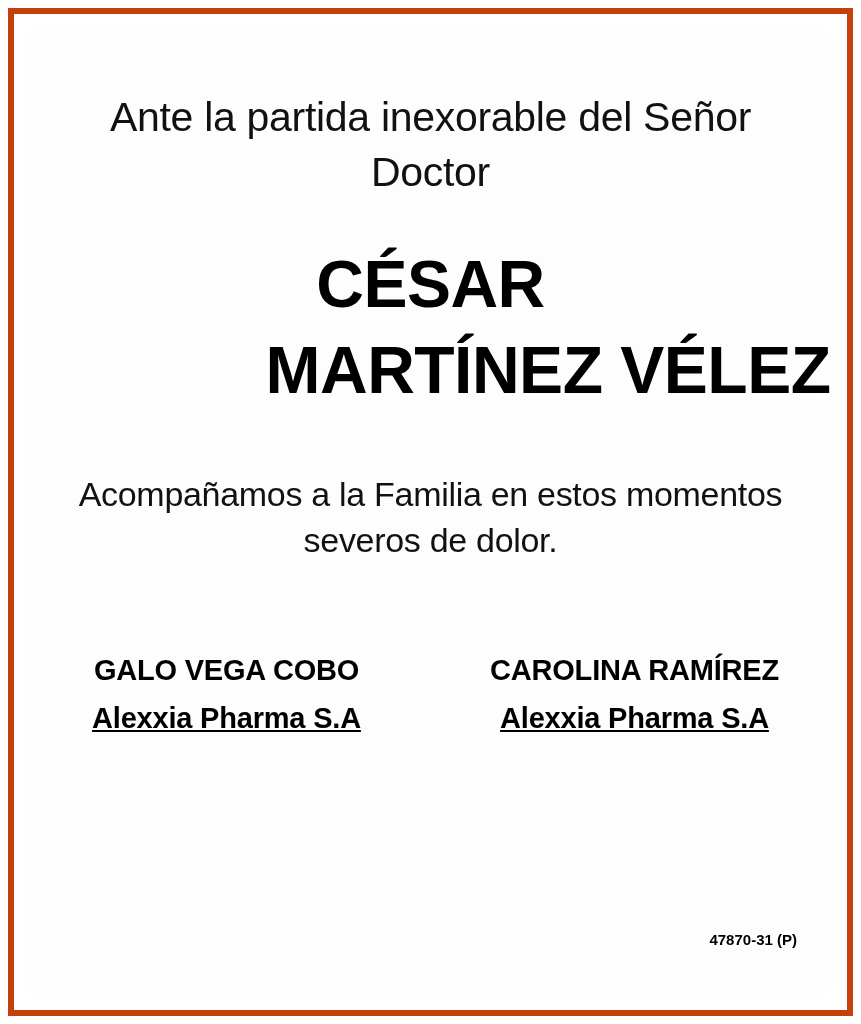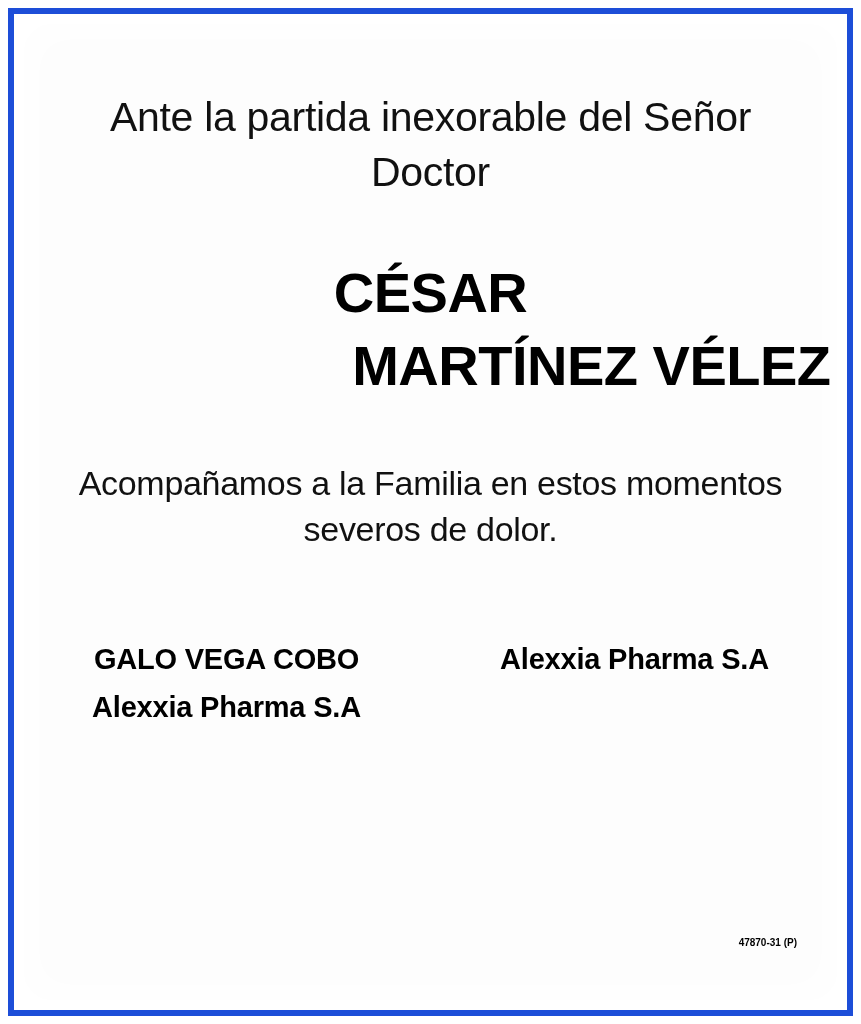--- a/index.html
+++ b/index.html
@@ -14,21 +14,21 @@
     overflow: hidden;
   }
 
   
   .notice-frame {
     position: absolute;
     left: 8px;
     top: 8px;
     width: 845px;
     height: 1008px;
-    background: #1d4ed8;
+    background: #c2410c;
     box-sizing: border-box;
     padding: 6px;
   }
 
   
   .notice-paper {
     position: relative;
     width: 100%;
     height: 100%;
     background: #fdfdfd;
@@ -46,24 +46,24 @@
     width: 700px;
     text-align: center;
     font-size: 41px;
     line-height: 1.33;
     color: #111111;
     font-weight: 400;
     letter-spacing: -0.3px;
   }
 
   .deceased-name {
-    margin-top: 58px;
+    margin-top: 43px;
     width: 800px;
     text-align: center;
-    font-size: 56px;
+    font-size: 66px;
     line-height: 1.30;
     font-weight: 700;
     color: #000000;
     letter-spacing: -0.5px;
   }
   .deceased-name .name-line-1 { display: block; }
   .deceased-name .name-line-2 { display: block; text-align: right; }
 
   .condolence {
     margin-top: 58px;
@@ -87,27 +87,27 @@
     flex: 1 1 0;
     text-align: center;
     font-weight: 700;
     color: #000000;
     font-size: 29px;
     line-height: 1.63;
     letter-spacing: -0.2px;
   }
   .signatory .sig-name { display: block; }
   .signatory .sig-role { display: block; }
-  .signatory .sig-company { display: block; }
+  .signatory .sig-company { display: block; text-decoration: underline; }
 
   .ref-code {
     position: absolute;
     right: 50px;
     bottom: 62px;
-    font-size: 10px;
+    font-size: 15px;
     font-weight: 700;
     color: #000000;
     letter-spacing: 0px;
   }
 </style>
 </head>
 <body>
 
 <div class="notice-frame">
   <div class="notice-paper">
@@ -120,20 +120,21 @@
     </div>
 
     <div class="condolence">Acompañamos a la Familia en estos momentos severos de dolor.</div>
 
     <div class="signatories">
       <div class="signatory">
         <span class="sig-name">GALO VEGA COBO</span>
         <span class="sig-company">Alexxia Pharma S.A</span>
       </div>
       <div class="signatory">
+        <span class="sig-name">CAROLINA RAMÍREZ</span>
         <span class="sig-company">Alexxia Pharma S.A</span>
       </div>
     </div>
 
     <div class="ref-code">47870-31 (P)</div>
 
   </div>
 </div>
 
 </body></html>

